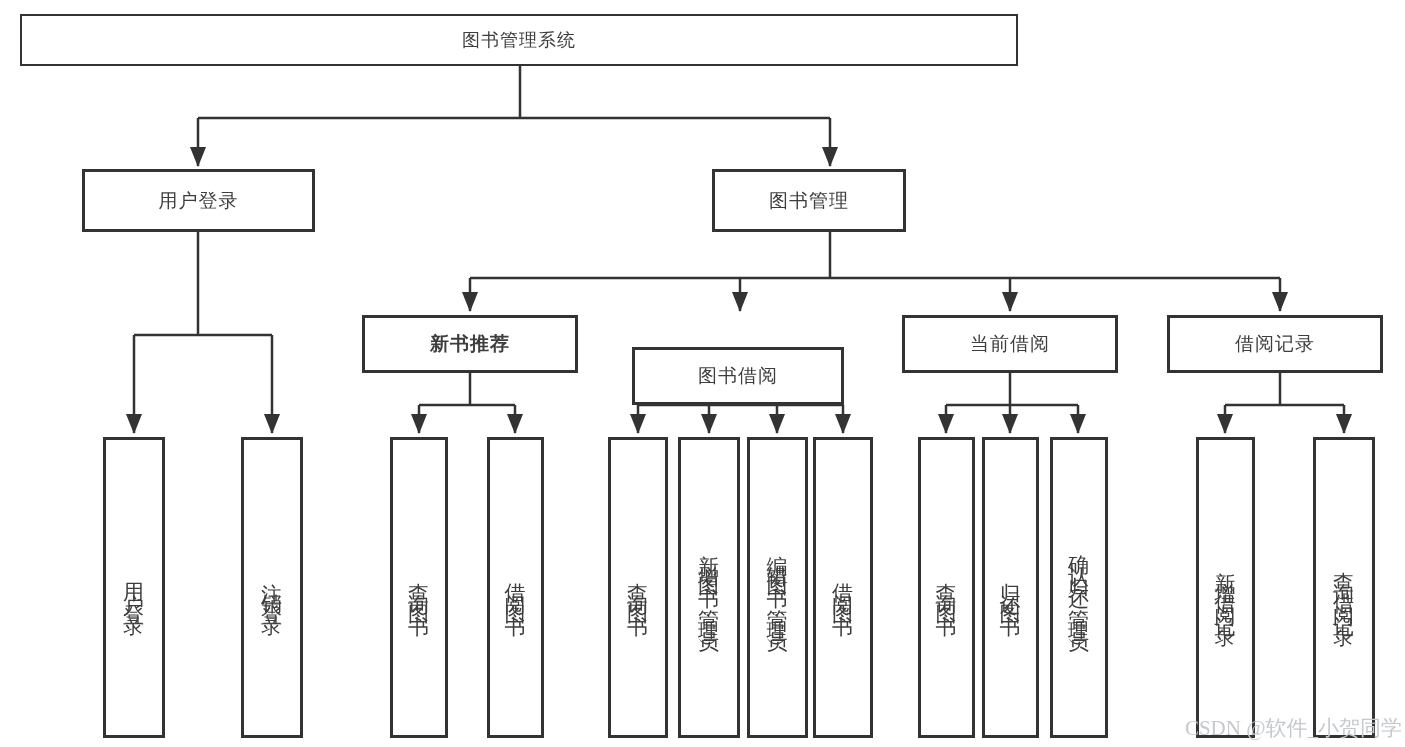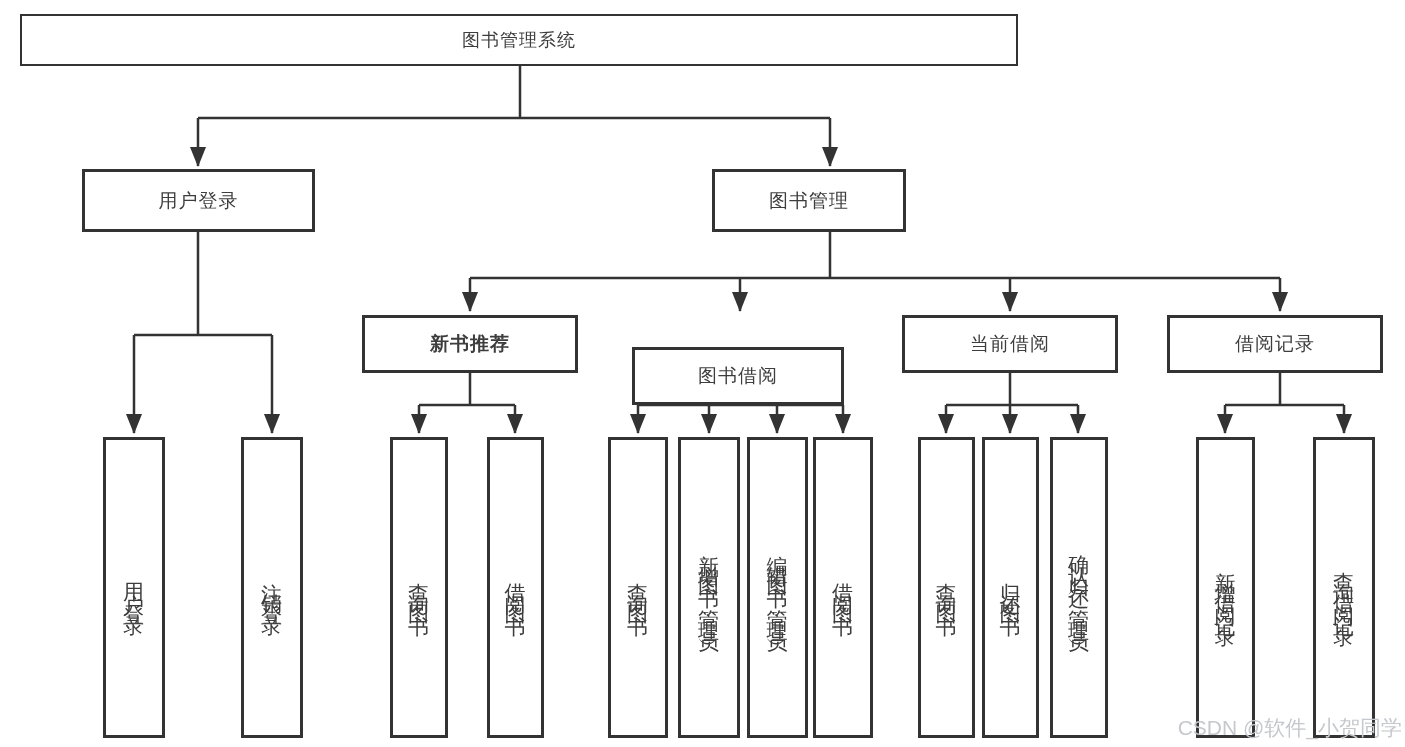--- a/index.html
+++ b/index.html
@@ -56,20 +56,21 @@
   }
 
   .watermark {
     position: absolute;
     right: 3px;
     bottom: 5px;
     font-size: 21px;
     color: var(--watermark);
     z-index: 5;
     white-space: nowrap;
+    font-family: Liberation Serif, serif;
   }
 </style>
 </head>
 <body>
 
 <div id="canvas">
 
   <svg id="connectors" width="1405" height="747" viewBox="0 0 1405 747" fill="none" stroke="currentColor" stroke-width="2.5">
     <defs>
       <marker id="arw" markerUnits="userSpaceOnUse" markerWidth="22" markerHeight="18" refX="19" refY="8" orient="auto">

